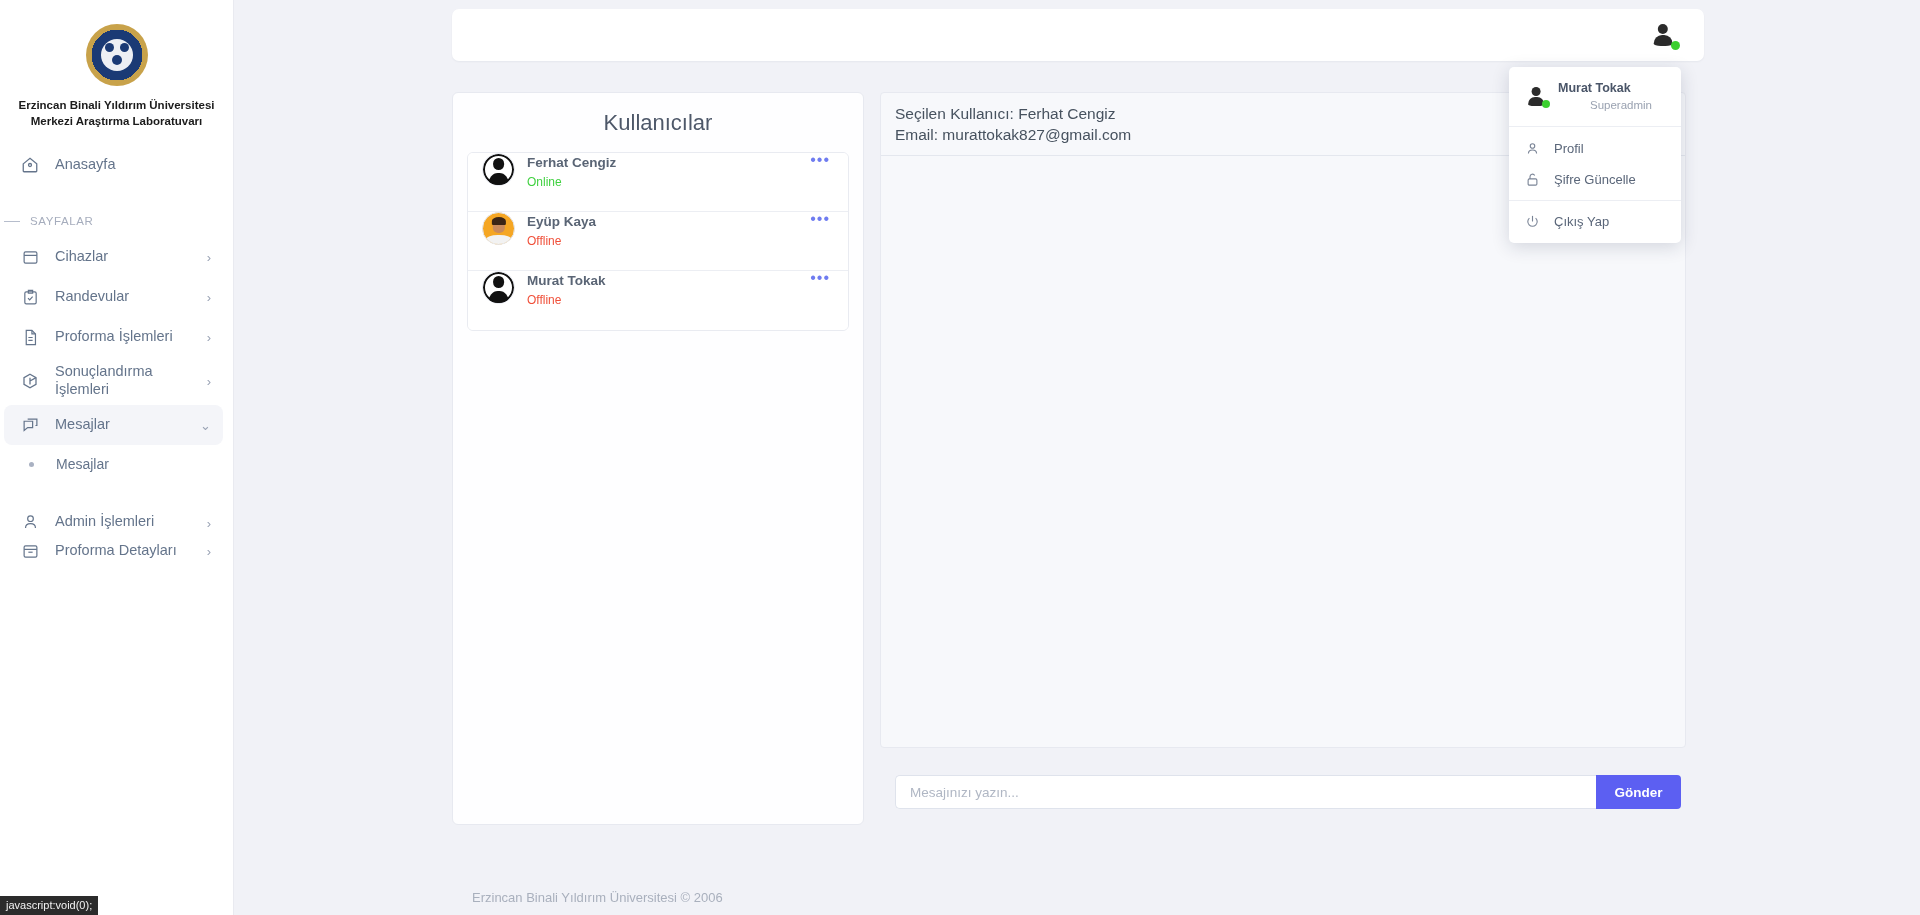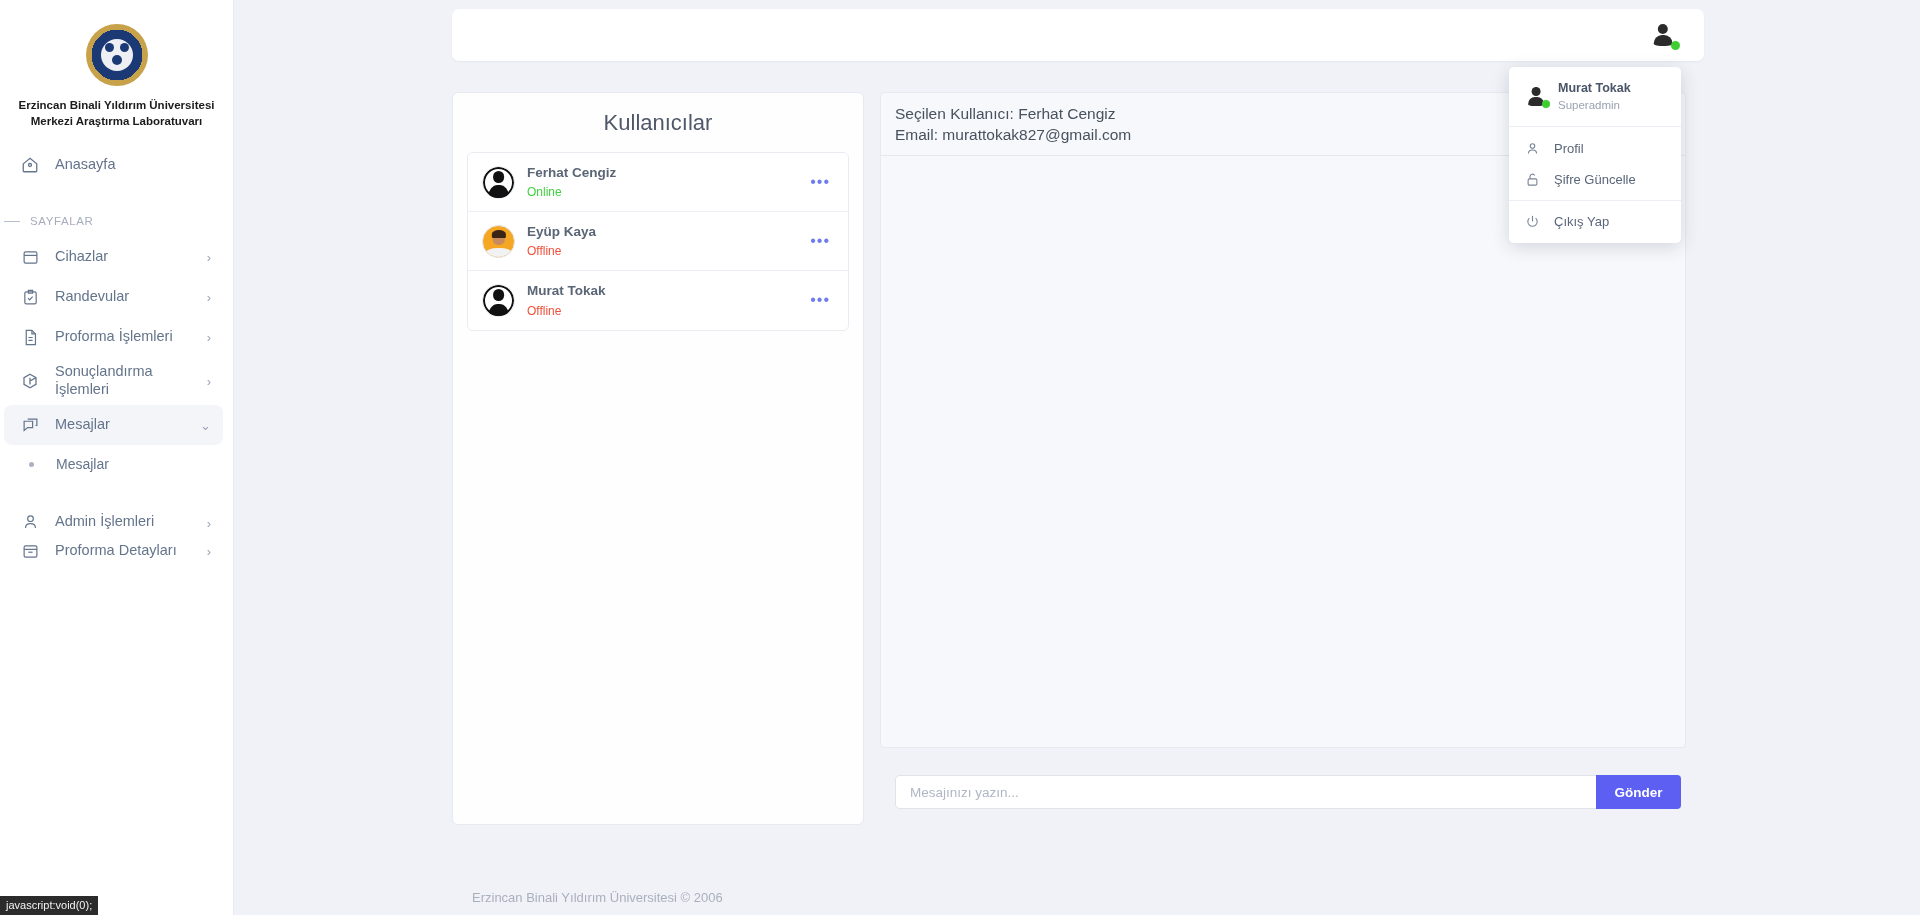--- a/index.html
+++ b/index.html
@@ -147,21 +147,21 @@
   }
   .dd-profile {
     display: flex; align-items: center; gap: 11px;
     padding: 13px 14px 13px 16px;
     border-bottom: 1px solid #eceef3;
   }
   .dd-avatar {
     width: 22px; height: 22px; position: relative; flex: 0 0 22px;
   }
   .dd-name { font-size: 12.5px; font-weight: bold; color: #4a5568; line-height: 1.35; }
-  .dd-role { font-size: 11.5px; color: #9aa2b1; line-height: 1.4; }
+  .dd-role { font-size: 11.5px; color: #9aa2b1; line-height: 1.4; margin-left: 32px; }
   .dd-list { padding: 6px 0; }
   .dd-item {
     display: flex; align-items: center;
     height: 31px; padding: 0 14px 0 16px;
     font-size: 13px; color: #5a6679; cursor: pointer;
   }
   .dd-item .ico { width: 17px; margin-right: 12px; display: flex; align-items: center; color:#7a8496;}
   .dd-sep { height: 1px; background: #eceef3; margin: 5px 0; }
 
   
@@ -178,21 +178,21 @@
     padding: 17px 0 16px;
     font-weight: normal;
   }
   #users-list {
     margin: 0 14px;
     border: 1px solid #e9ebf1;
     border-radius: 6px;
     overflow: hidden;
   }
   .user-row {
-    display: flex; align-items: center;
+    display: flex; align-items: flex-start;
     height: 59px; padding: 0 16px 0 14px;
     border-bottom: 1px solid #eceef3;
     cursor: pointer; background: #fff;
   }
   .user-row:last-child { border-bottom: none; }
   .u-avatar {
     width: 33px; height: 33px; border-radius: 50%;
     flex: 0 0 33px; margin-right: 12px; position: relative;
     overflow: hidden; background: #fff;
     border: 1px solid #e3e6ee;

